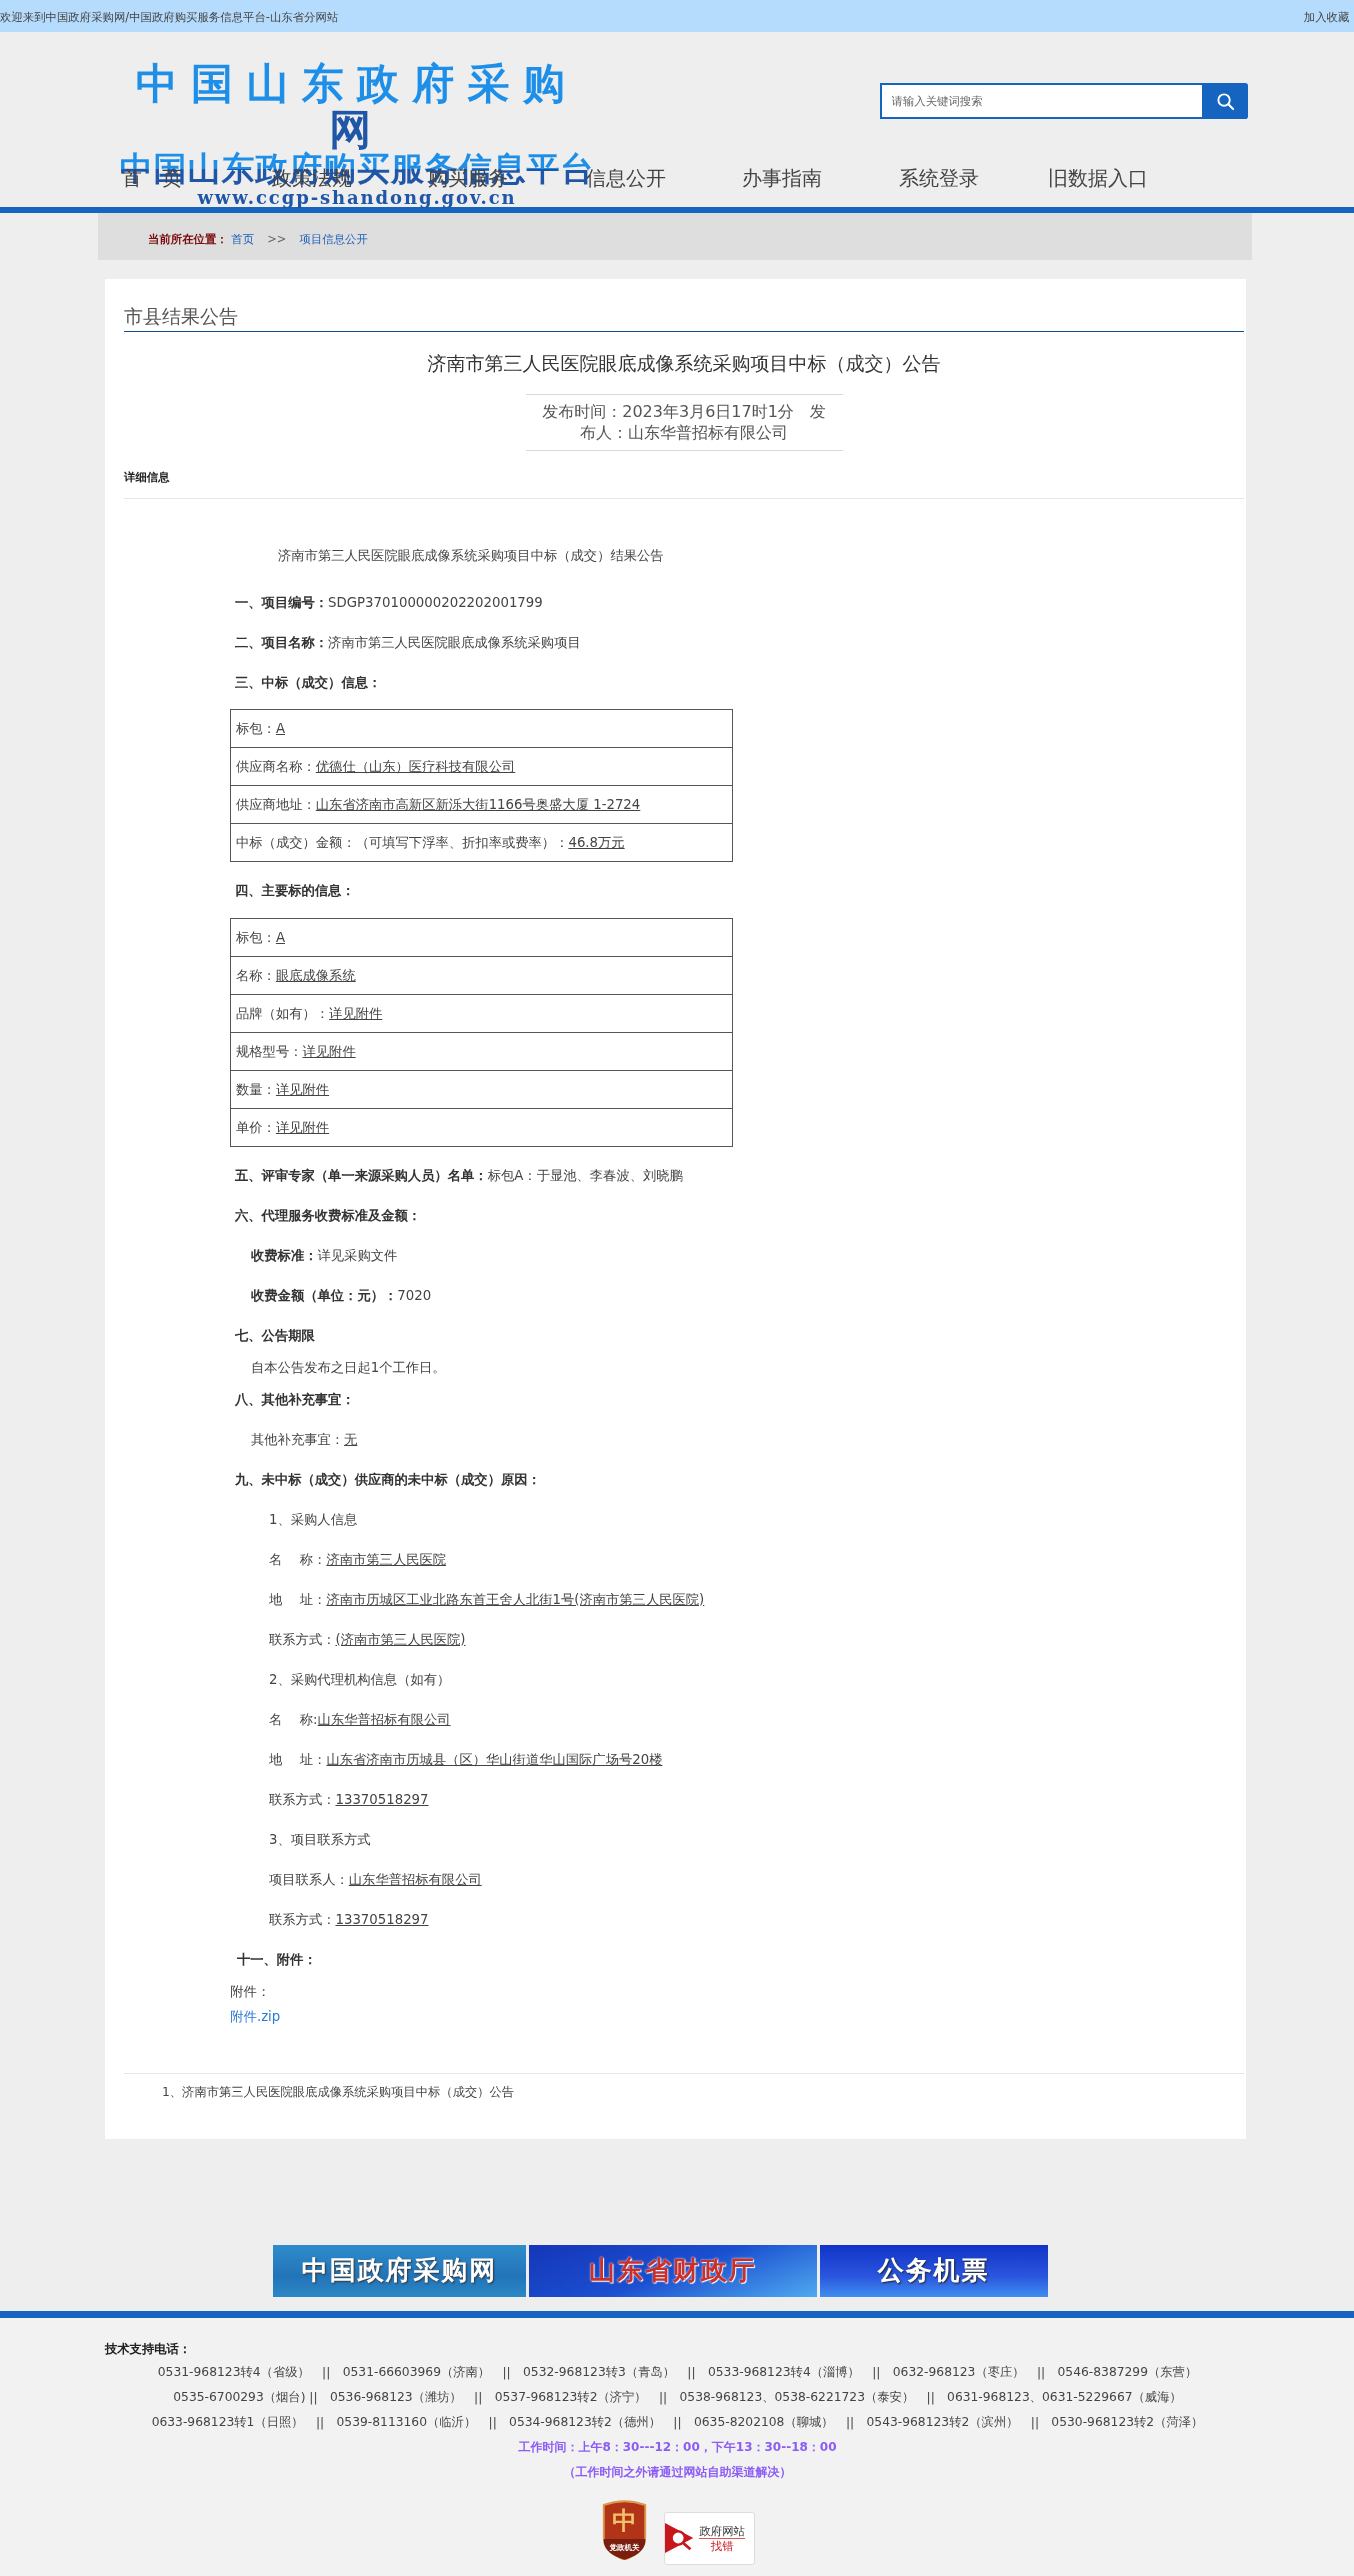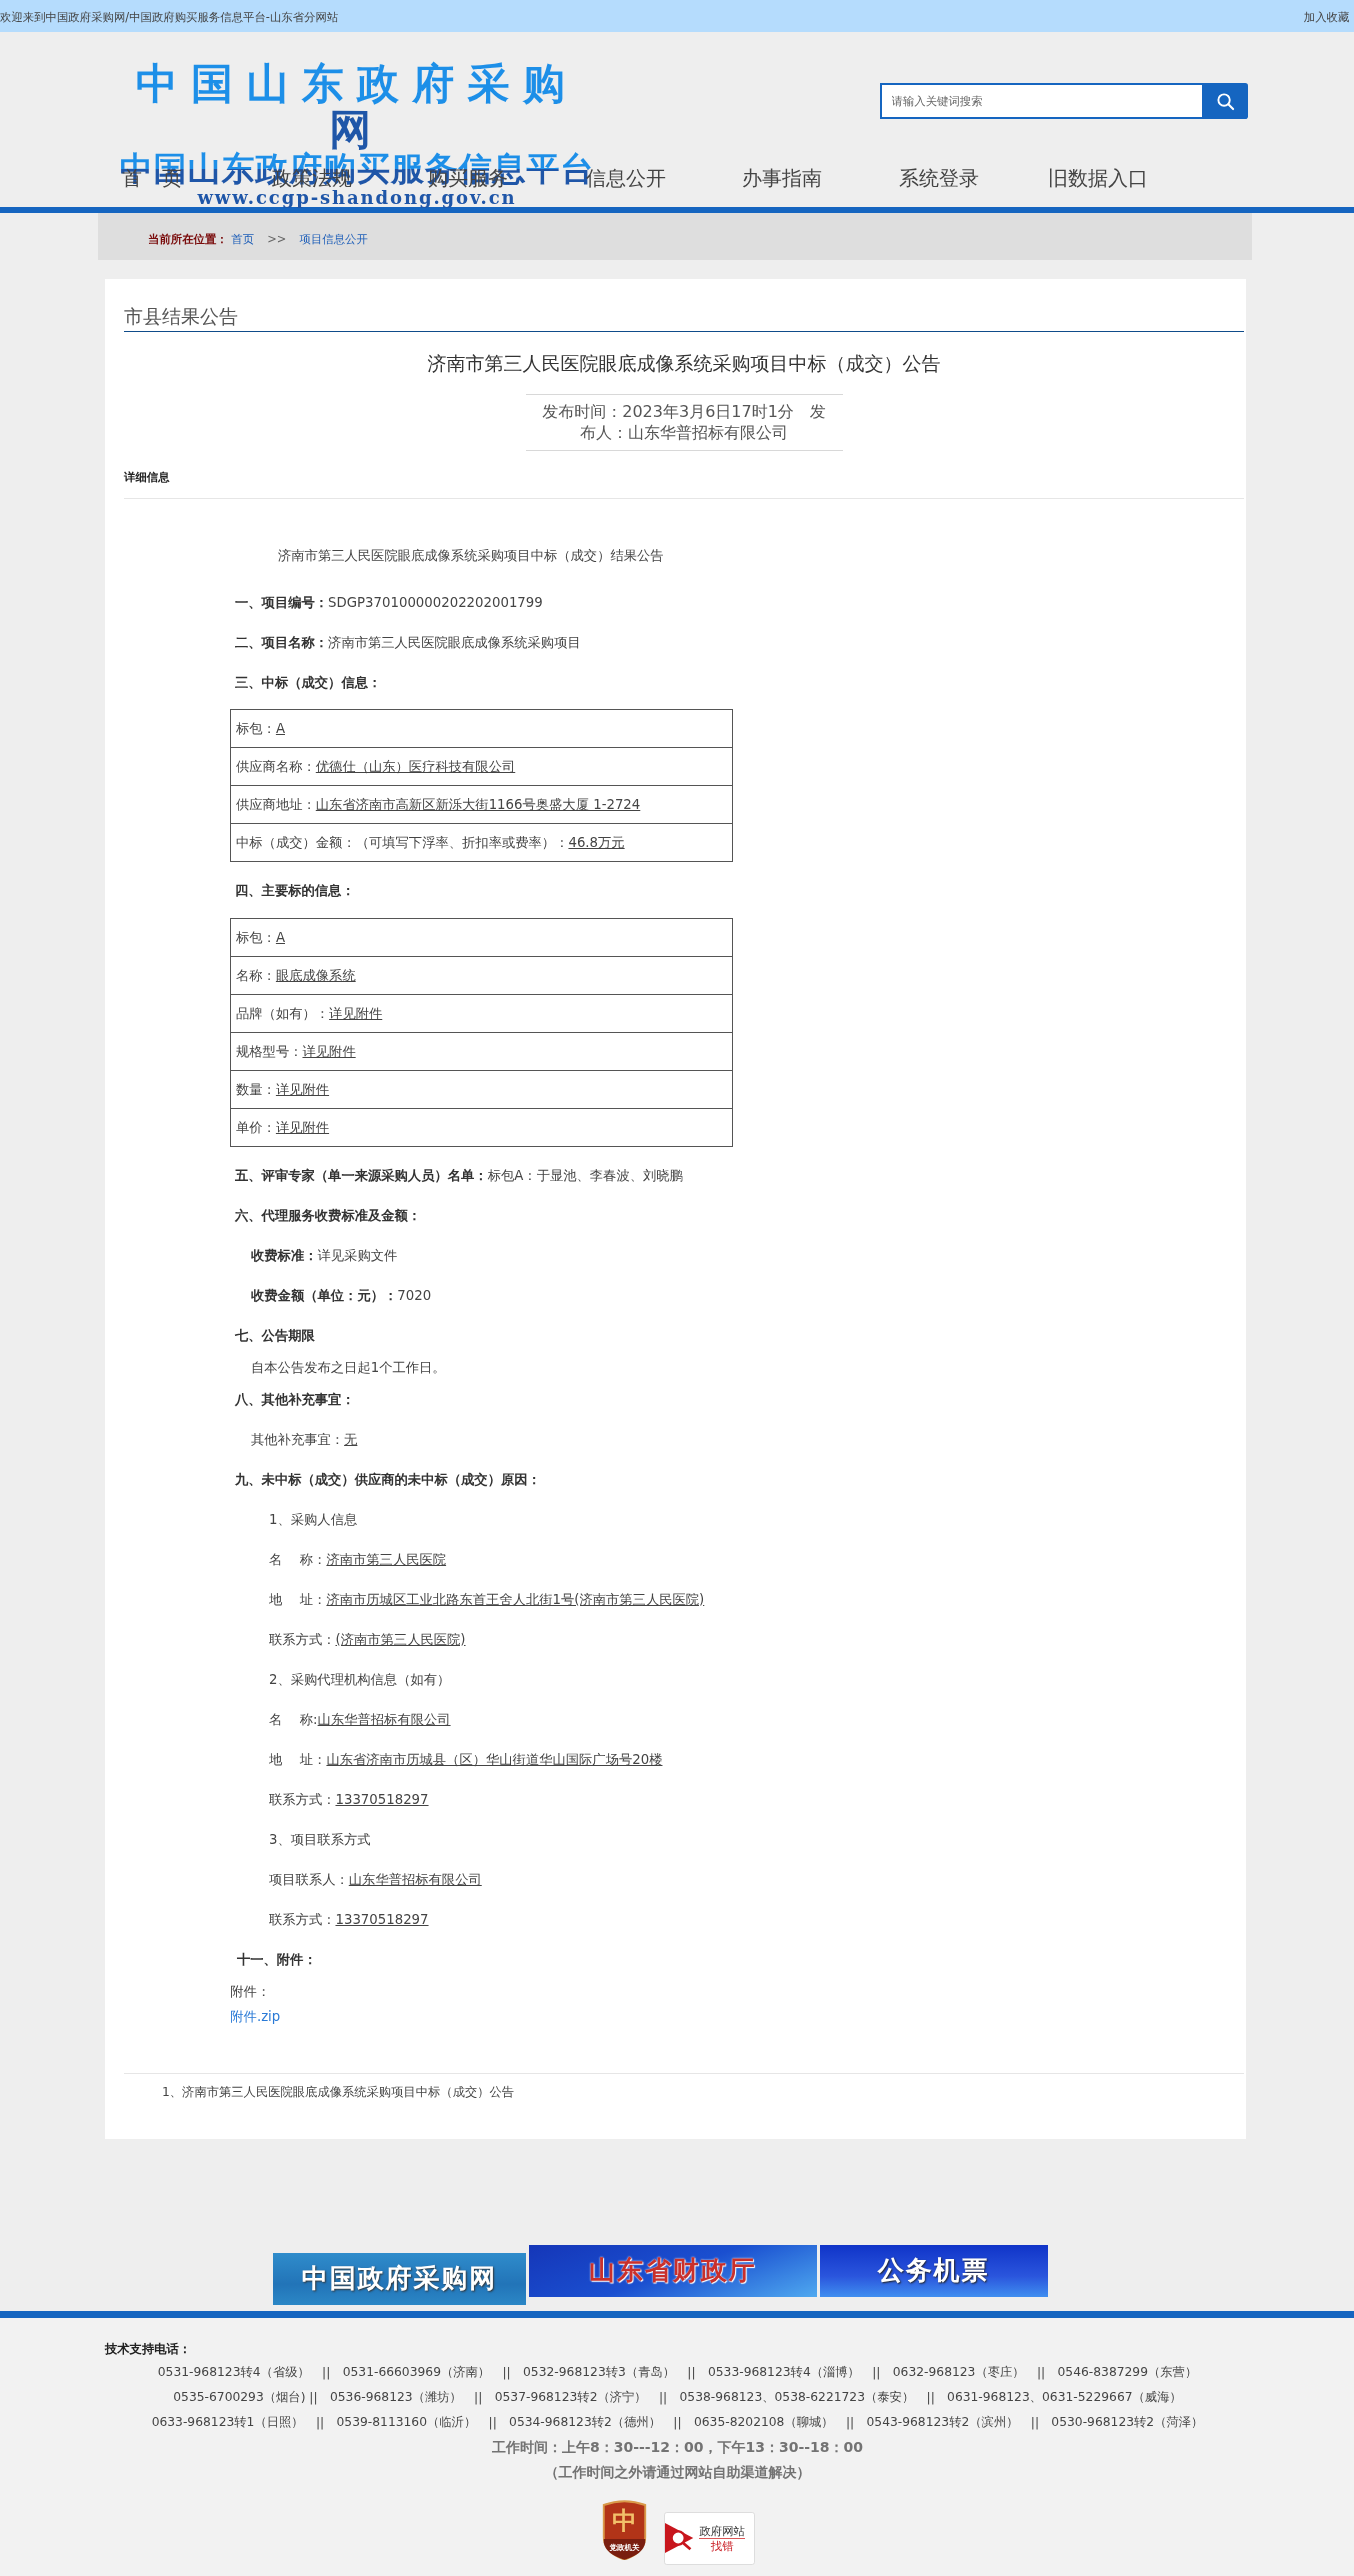--- a/index.html
+++ b/index.html
@@ -57,29 +57,29 @@
   table.info td { border: 0.9px solid #555; height: 38px; padding: 0 4.7px; font-size: 13.3px; color: #444; }
 
   .attach-label { margin-left: -4.7px; margin-bottom: 5.7px !important; }
   .attach-link { margin-left: -4.7px; color: #2a7ad6; text-decoration: none; cursor: pointer; }
 
   .related { border-top: 1.9px solid #e6e6e6; margin-top: 47px; padding: 9.5px 0 0 38px; font-size: 12.3px; color: #444; }
 
   
   .banners { display: flex; gap: 2.8px; margin: 106px 0 0 273px; height: 52px; }
   .banner { width: 253px; height: 52px; display: flex; align-items: center; justify-content: center; cursor: pointer; font-weight: bold; font-size: 26px; letter-spacing: 1.9px; }
-  .banner.b1 { background: linear-gradient(180deg, #2f8ccb, #2274b8 60%, #2b87c6); color: #fff; text-shadow: 0.9px 0.9px 1.9px #333; margin-top: 8px; }
+  .banner.b1 { background: linear-gradient(180deg, #2f8ccb, #2274b8 60%, #2b87c6); color: #fff; text-shadow: 0.9px 0.9px 1.9px #333; }
   .banner.b2 { width: 288px; background: linear-gradient(160deg, #1536b8, #1a4fd0 50%, #4fa9f0 100%); color: #c9302c; text-shadow: 0 0 1.9px #fff, 0.9px 0.9px 0.9px #fff; }
   .banner.b3 { width: 228px; background: linear-gradient(180deg, #1034c8, #2a55dd 60%, #3f8ef0); color: #fff; text-shadow: 0.9px 0.9px 1.9px #222; }
 
   .footer-line { height: 7.6px; background: #1565c0; margin-top: 14.2px; }
   .footer { background: #f2f2f2; padding-top: 23px; height: 304px; }
   .tech-title { margin-left: 105px; font-size: 12.3px; font-weight: bold; color: #222; }
   .phones { text-align: center; font-size: 12.3px; color: #444; line-height: 25px; margin-top: 1.9px; }
-  .hours { text-align: center; font-weight: bold; font-size: 14px; color: #737373; line-height: 25px; }
+  .hours { text-align: center; font-weight: bold; font-size: 12px; color: #8b5cf6; line-height: 25px; }
   .badges { display: flex; justify-content: center; gap: 14.2px; margin-top: 13.3px; }
   .badge-party { width: 49px; height: 61px; }
   .badge-err { width: 91px; height: 53px; background: #fff; border: 0.9px solid #ddd; border-radius: 2.8px; margin-top: 13.3px; display: flex; align-items: center; cursor: pointer; }
 </style>
 </head>
 <body>
 
 <div class="topbar">
   <span class="welcome">欢迎来到中国政府采购网/中国政府购买服务信息平台-山东省分网站</span>
   <a class="fav">加入收藏</a>

